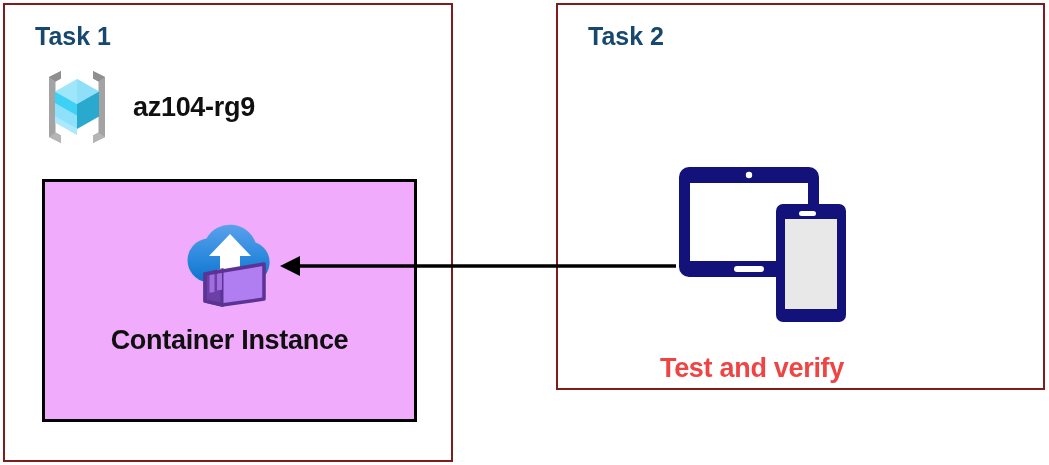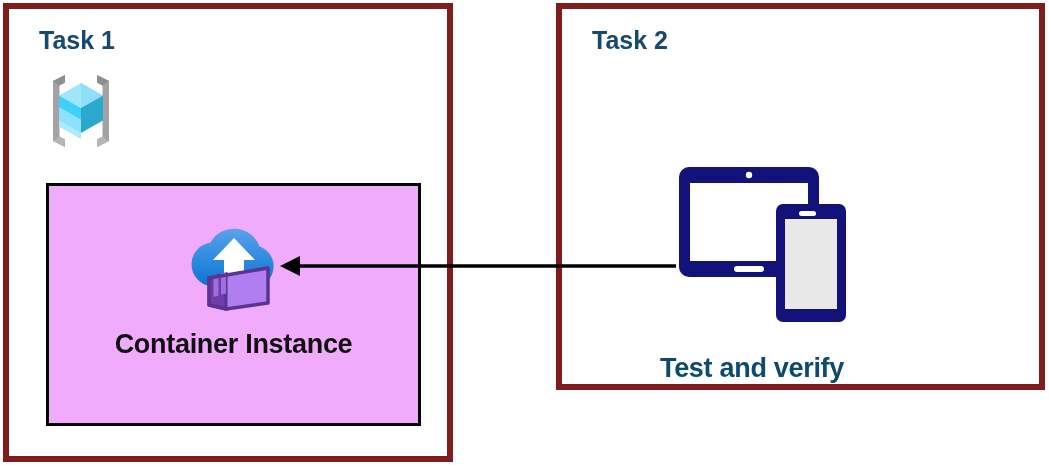--- a/index.html
+++ b/index.html
@@ -21,21 +21,21 @@
     top: 0;
     width: 1049px;
     height: 465px;
   }
 
   
   .panel {
     position: absolute;
     box-sizing: border-box;
     background: #ffffff;
-    border: 6px solid #7f1d1d;
+    border: 2px solid #7f1d1d;
   }
   #panel-task1 {
     left: 3px;
     top: 3px;
     width: 450px;
     height: 459px;
   }
   #panel-task2 {
     left: 556px;
     top: 3px;
@@ -120,21 +120,21 @@
     display: block;
   }
   #test-verify-label {
     position: absolute;
     left: 556px;
     top: 353px;
     width: 392px;
     text-align: center;
     font-size: 27px;
     font-weight: bold;
-    color: #0c4a6e;
+    color: #ef4444;
     letter-spacing: -0.3px;
     white-space: nowrap;
   }
 
   
   #connector-arrow {
     position: absolute;
     left: 270px;
     top: 248px;
     width: 420px;
@@ -167,20 +167,21 @@
         <path d="M42 14 L64 26.5 L42 39 Z" fill="#8fdff9"></path>
 
         <path d="M20 26.5 L42 39 L42 64 L20 51.5 Z" fill="#3fd0f6"></path>
 
         <path d="M64 26.5 L64 51.5 L42 64 L42 39 Z" fill="#2aa9cf"></path>
 
         <path d="M20 51.5 L42 64 L42 70 L20 57.5 Z" fill="#bdeefd"></path>
         <path d="M20 38 L42 50.5 L42 70 L20 57.5 Z" fill="#a8e7fc" opacity="0.75"></path>
       </svg>
 
+      <div id="resource-group-name">az104-rg9</div>
     </div>
 
     <div id="container-instance-box">
 
       <svg id="container-instance-icon" viewBox="0 0 108 108">
         <defs>
           <linearGradient id="cloudGrad" x1="0" y1="0" x2="0" y2="1">
             <stop offset="0%" stop-color="#5aa1eb"></stop>
             <stop offset="55%" stop-color="#2d8ade"></stop>
             <stop offset="100%" stop-color="#0b74cc"></stop>

